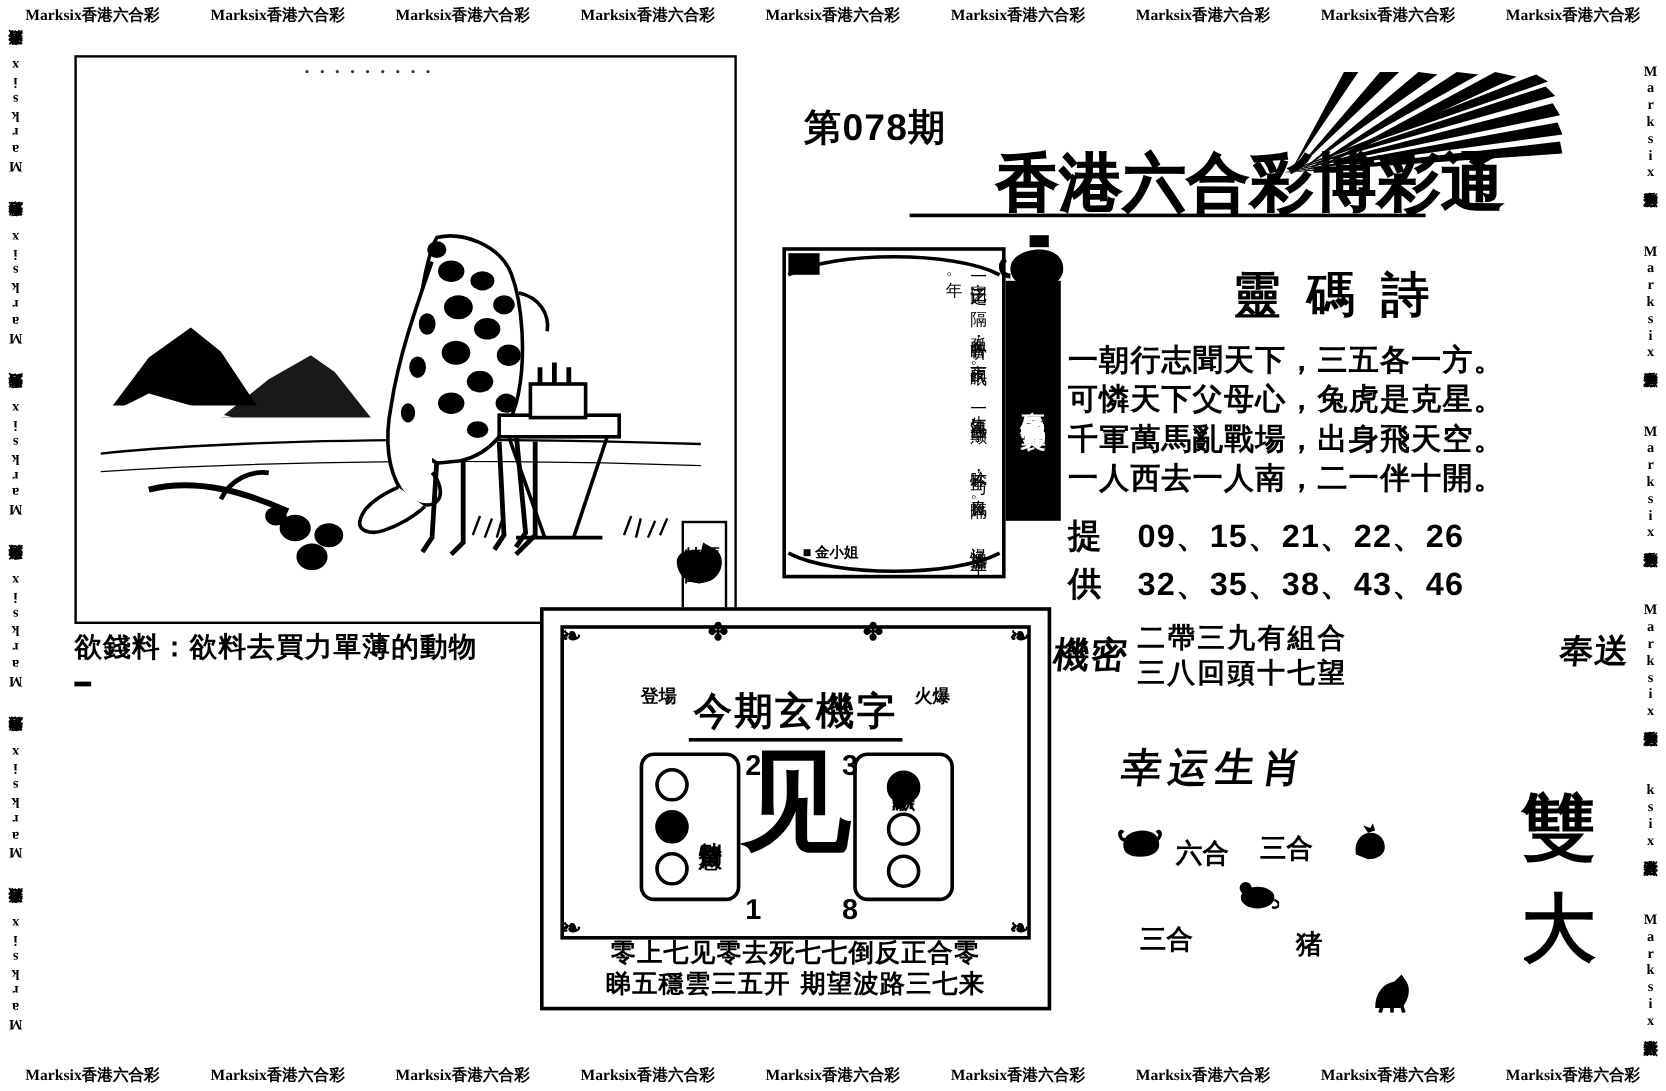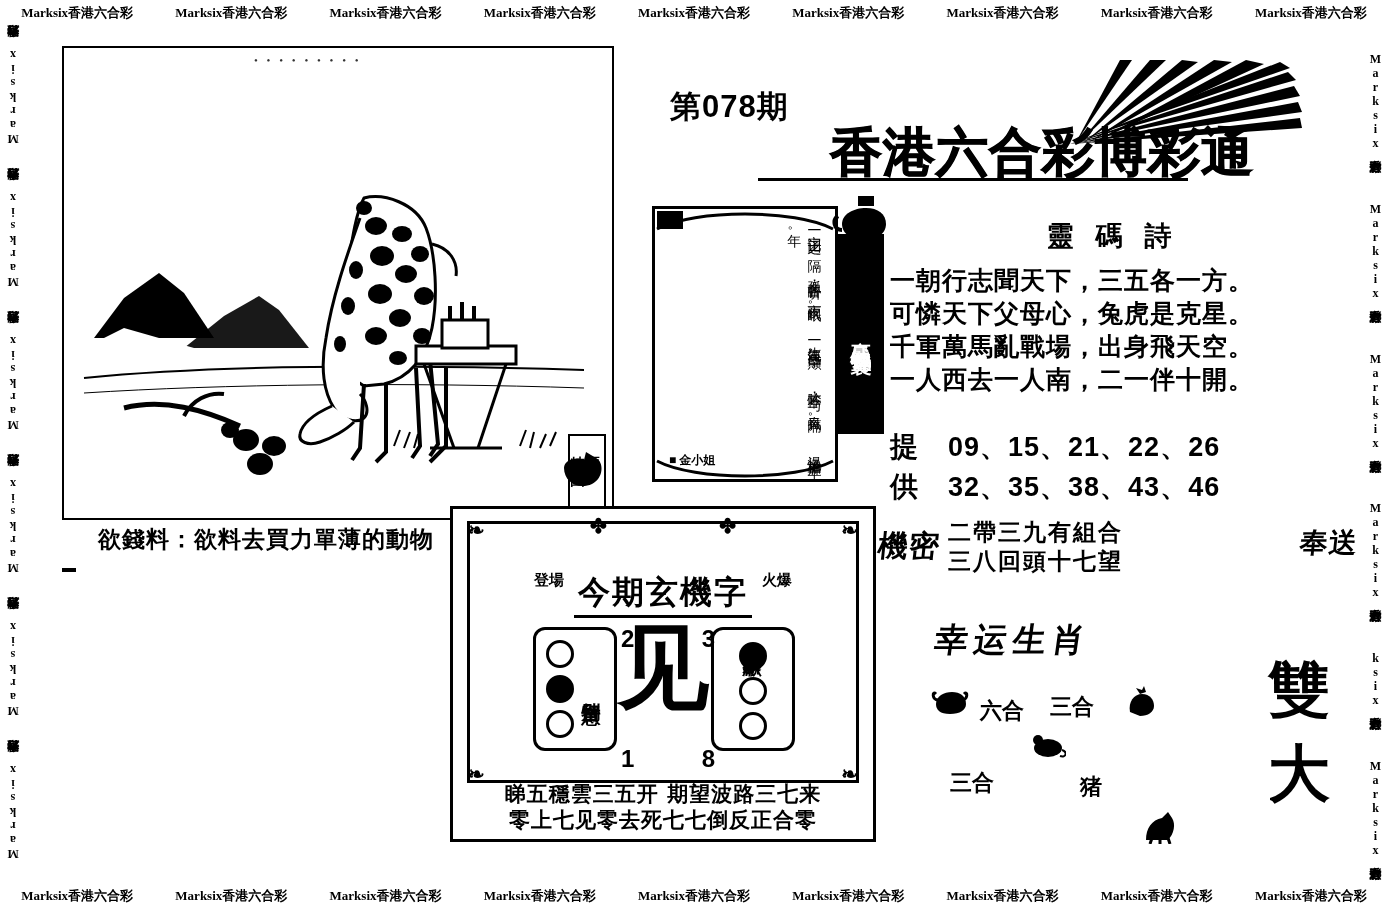--- a/index.html
+++ b/index.html
@@ -105,21 +105,21 @@
   .jinnang span{
     writing-mode:vertical-rl;text-orientation:upright;
     font-size:21px;font-weight:bold;letter-spacing:4px;
   }
 
   
   .poem{
     position:absolute;left:860px;top:190px;width:460px;
   }
   .poem-title{
-    text-align:center;font-size:27px;font-weight:bold;letter-spacing:22px;
+    text-align:center;font-size:40px;font-weight:bold;letter-spacing:22px;
     font-family:"DejaVu Serif", serif;margin-bottom:10px;
   }
   .poem-line{
     font-size:25px;font-weight:bold;letter-spacing:1px;line-height:1.32;
     font-family:"DejaVu Serif", serif;white-space:nowrap;
   }
   .tigong{
     position:absolute;left:860px;top:400px;width:470px;
     font-family:"Liberation Sans", sans-serif;
   }
@@ -166,21 +166,21 @@
     font-size:62px;font-weight:bold;line-height:1.35;
     font-family:"DejaVu Sans", sans-serif;
   }
 
   
   .yuqian{
     position:absolute;left:32px;top:496px;width:560px;
     font-size:23px;font-weight:bold;letter-spacing:1px;
     font-family:"DejaVu Sans", sans-serif;white-space:nowrap;
   }
-  .yuqian b:first-child{font-family:"DejaVu Serif", serif;margin-left:36px;}
+  .yuqian b:first-child{font-family:"DejaVu Serif", serif;}
   .left-rule{position:absolute;left:32px;top:540px;width:14px;height:4px;background:#000;}
 
   
   .xuanji{
     position:absolute;left:420px;top:478px;width:420px;height:330px;
     border:3px solid #000;background:#fff;
   }
   .xuanji-inner{
     position:absolute;left:14px;top:12px;right:14px;bottom:56px;
     border:3px solid #000;
@@ -508,22 +508,22 @@
         </div>
       </div>
 
       <div class="bigchar">见</div>
       <div class="num" style="left:168px;top:116px">2</div>
       <div class="num" style="right:158px;top:116px">3</div>
       <div class="num" style="left:168px;top:236px">1</div>
       <div class="num" style="right:158px;top:236px">8</div>
 
       <div class="xuanji-bottom">
+        <div>零上七见零去死七七倒反正合零</div>
         <div>睇五穩雲三五开 期望波路三七来</div>
-        <div>零上七见零去死七七倒反正合零</div>
       </div>
     </div>
 
   </div>
 
   <div class="red-banner">
   </div>
 
 </div>
 

